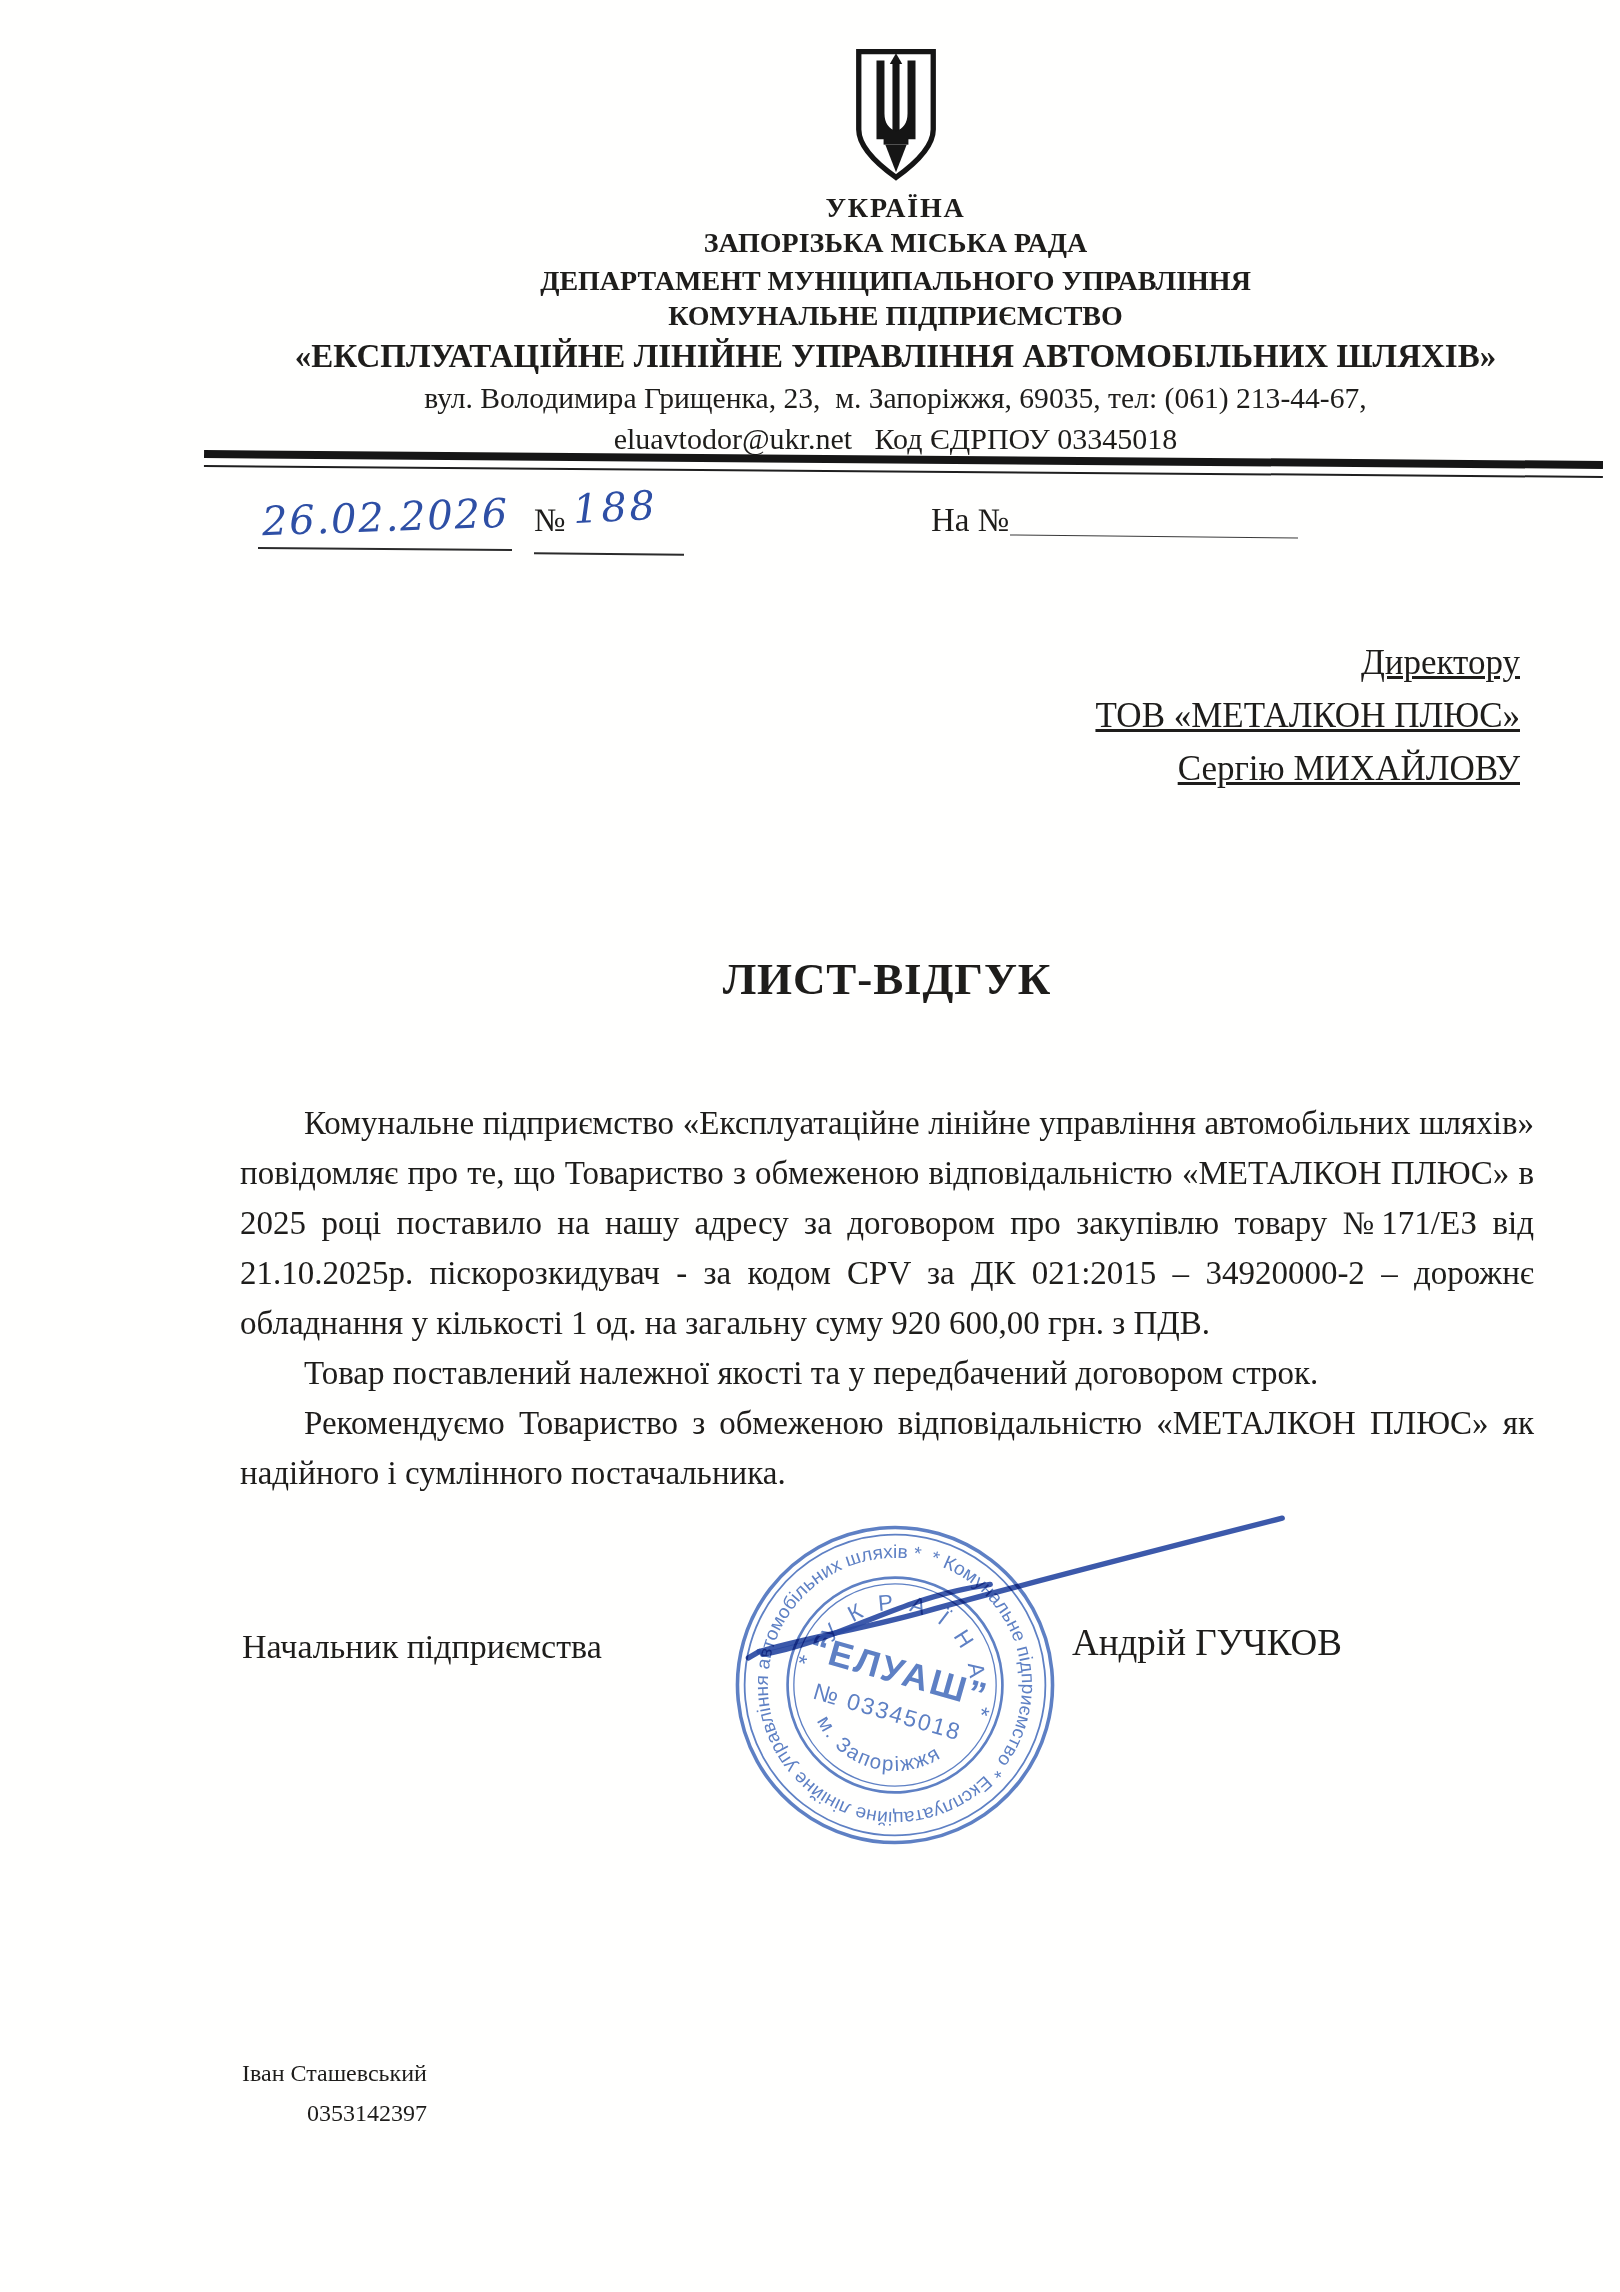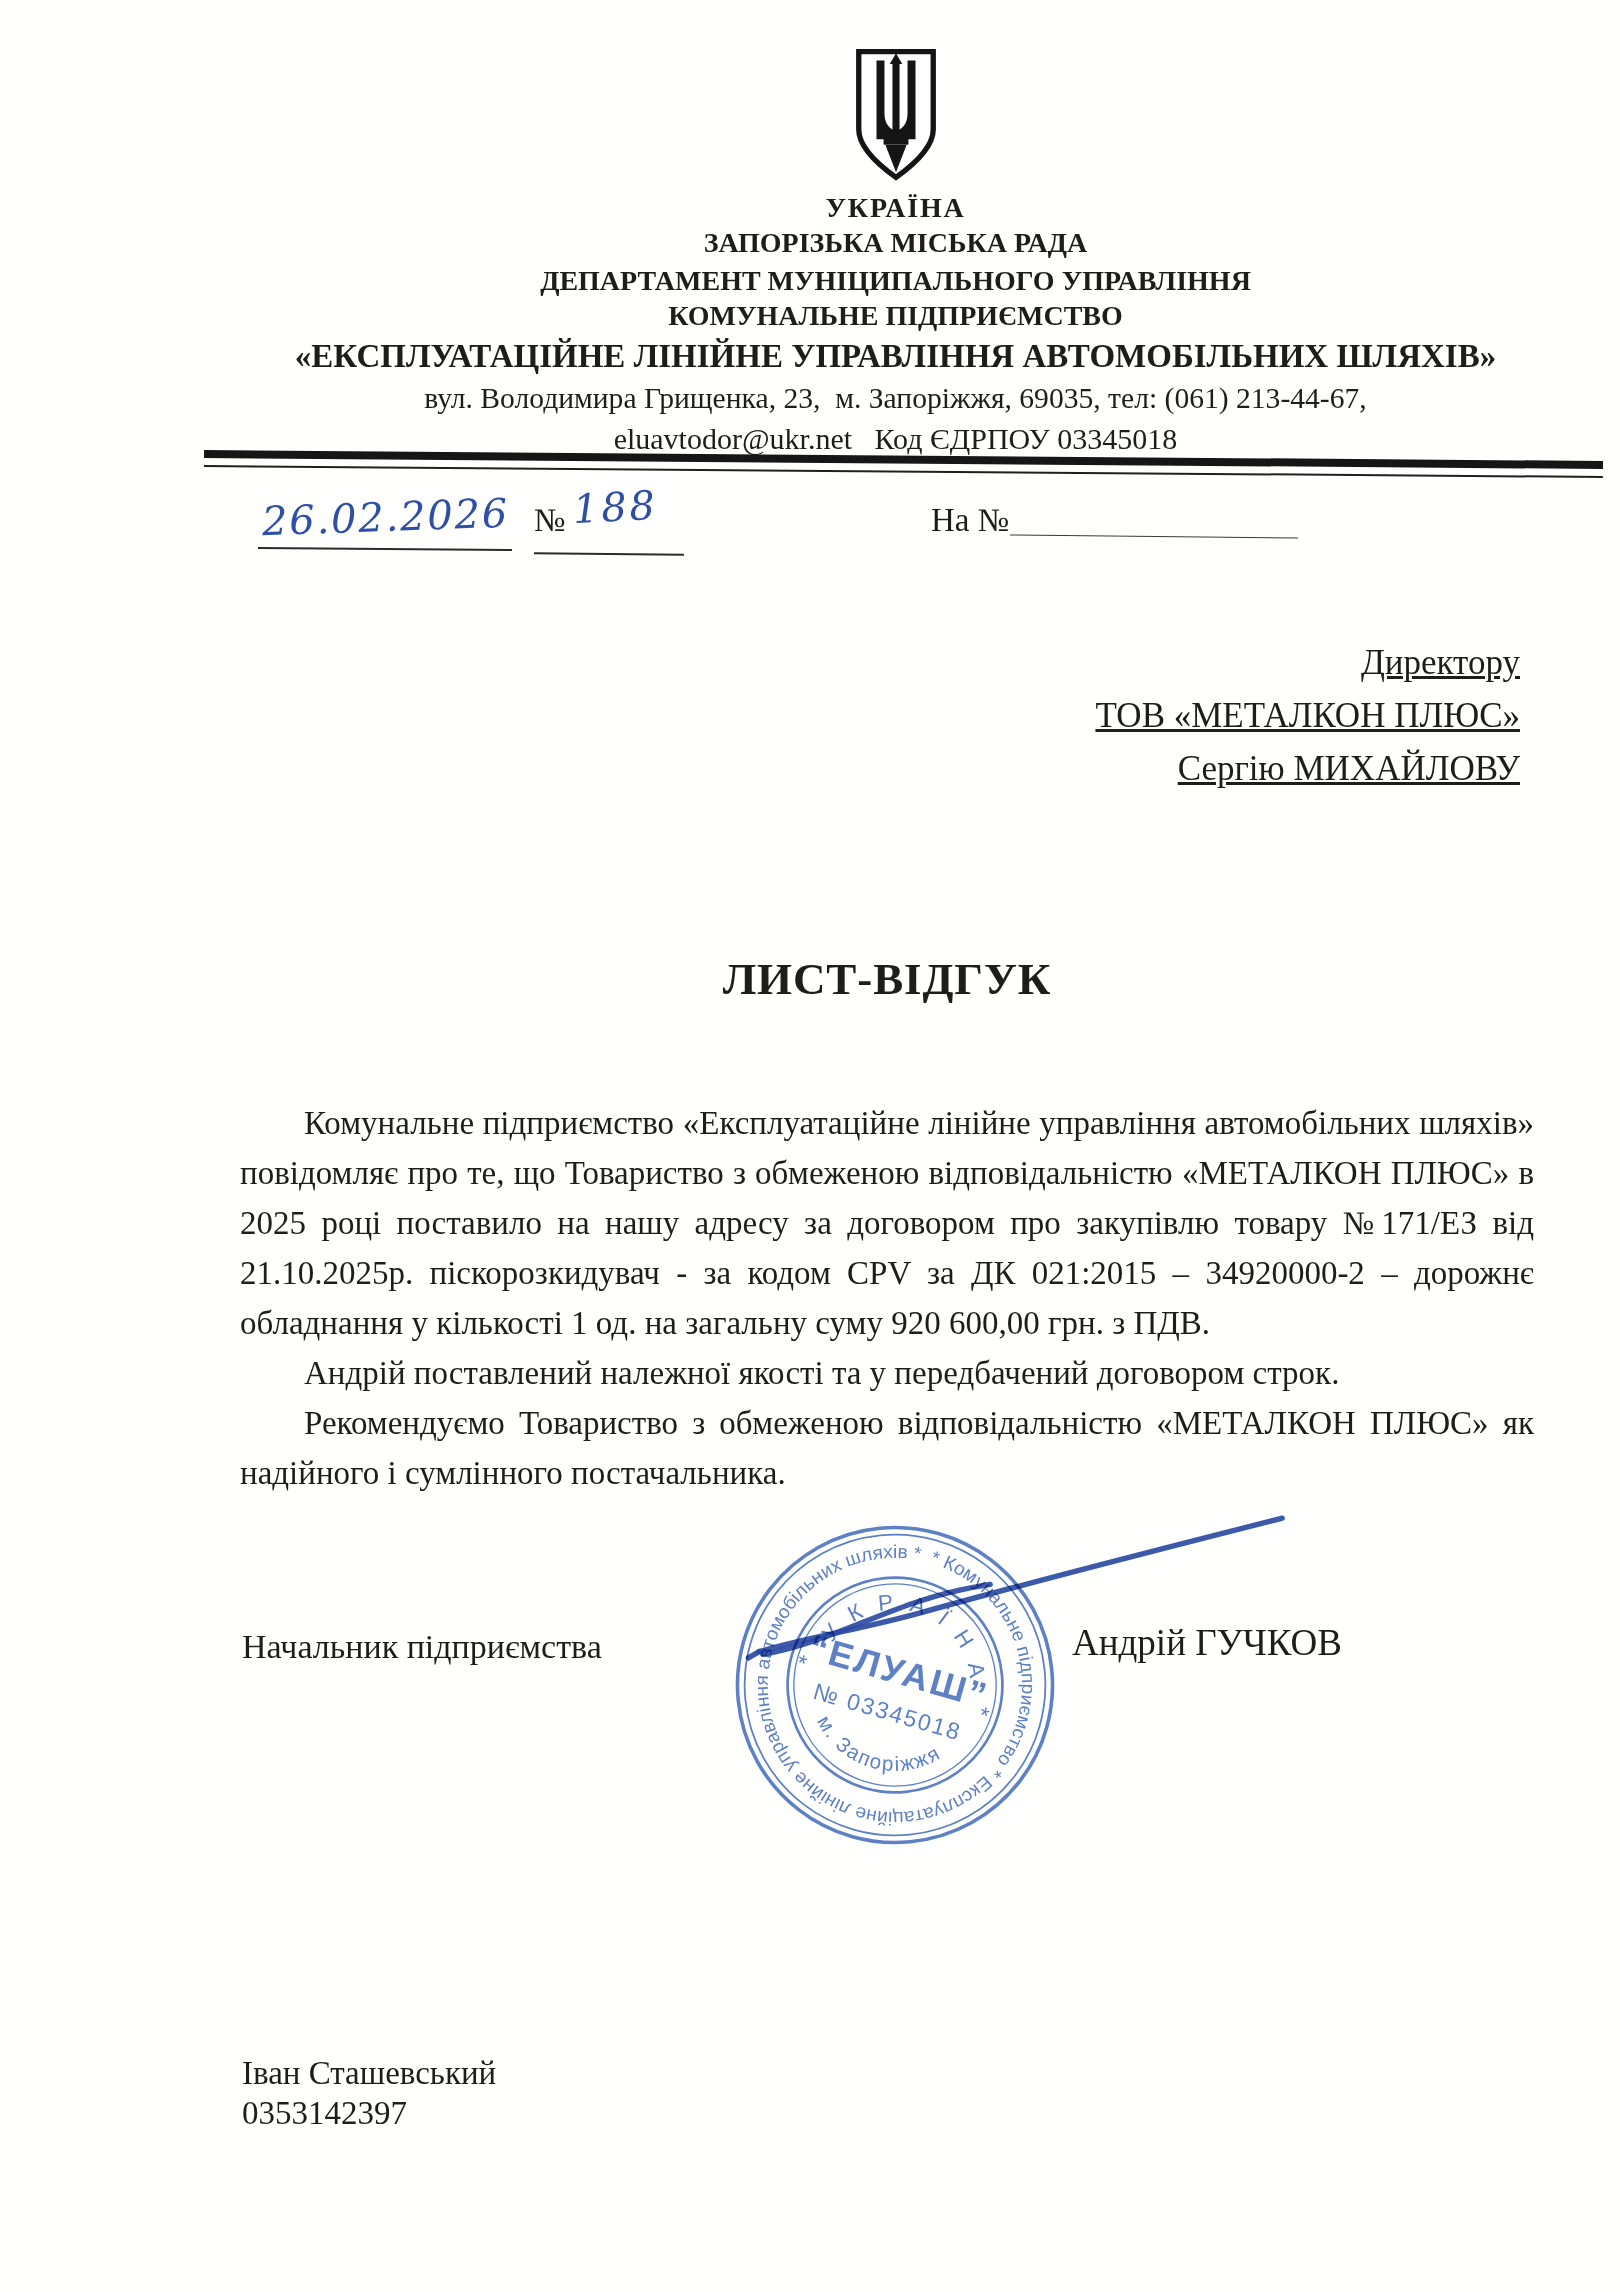--- a/index.html
+++ b/index.html
@@ -46,21 +46,21 @@
   .sig-label{position:absolute;left:242px;top:1628px;font-size:34px;text-align:right;}
   .sig-name{position:absolute;left:1072px;top:1621px;font-size:37px;}
   
   .stamp{position:absolute;left:716px;top:1506px;mix-blend-mode:multiply;opacity:0.82;}
   .stamp-ink{stroke:#3a64b8;fill:#3a64b8;}
   .stamp-ink circle{fill:none;}
   .stamp-ink text{stroke:none;font-family:"Liberation Sans","DejaVu Sans",sans-serif;}
   .autograph{position:absolute;left:700px;top:1476px;mix-blend-mode:multiply;}
   .autograph path{fill:none;stroke:#2b4ba4;stroke-width:6;stroke-linecap:round;opacity:0.92;}
   
-  .footer{position:absolute;left:242px;top:2053px;font-size:33px;line-height:40px;}
+  .footer{position:absolute;left:242px;top:2053px;font-size:24px;line-height:40px;text-align:right;}
 </style>
 </head>
 <body>
 
 <div class="page">
 
   <div class="letterhead">
     <svg class="coat" width="86" height="133" viewBox="0 0 96 150">
       <path d="M6,4 H90 V92 Q90,116 48,146 Q6,116 6,92 Z" fill="#ffffff" stroke="#151515" stroke-width="6"></path>
       <g fill="#151515">
@@ -94,21 +94,21 @@
   <div class="addressee">
     <div>Директору</div>
     <div>ТОВ «МЕТАЛКОН ПЛЮС»</div>
     <div>Сергію МИХАЙЛОВУ</div>
   </div>
 
   <div class="title">ЛИСТ-ВІДГУК</div>
 
   <div class="body">
     <p>Комунальне підприємство «Експлуатаційне лінійне управління автомобільних шляхів» повідомляє про те, що Товариство з обмеженою відповідальністю «МЕТАЛКОН ПЛЮС» в 2025 році поставило на нашу адресу за договором про закупівлю товару №171/ЕЗ від 21.10.2025р. піскорозкидувач - за кодом CPV за ДК 021:2015 – 34920000-2 – дорожнє обладнання у кількості 1 од. на загальну суму 920 600,00 грн. з ПДВ.</p>
-    <p>Андрій поставлений належної якості та у передбачений договором строк.</p>
+    <p>Товар поставлений належної якості та у передбачений договором строк.</p>
     <p>Рекомендуємо Товариство з обмеженою відповідальністю «МЕТАЛКОН ПЛЮС» як надійного і сумлінного постачальника.</p>
   </div>
 
   <div class="sig-label">Начальник підприємства</div>
   <div class="sig-name">Андрій ГУЧКОВ</div>
 
   <svg class="stamp" width="358" height="358" viewBox="0 0 400 400">
     <defs>
       <path id="ringPath" d="M 200,58 a 142,142 0 1 1 -0.1,0"></path>
       <path id="arcTop" d="M 116,200 A 84,84 0 0 1 284,200"></path>

